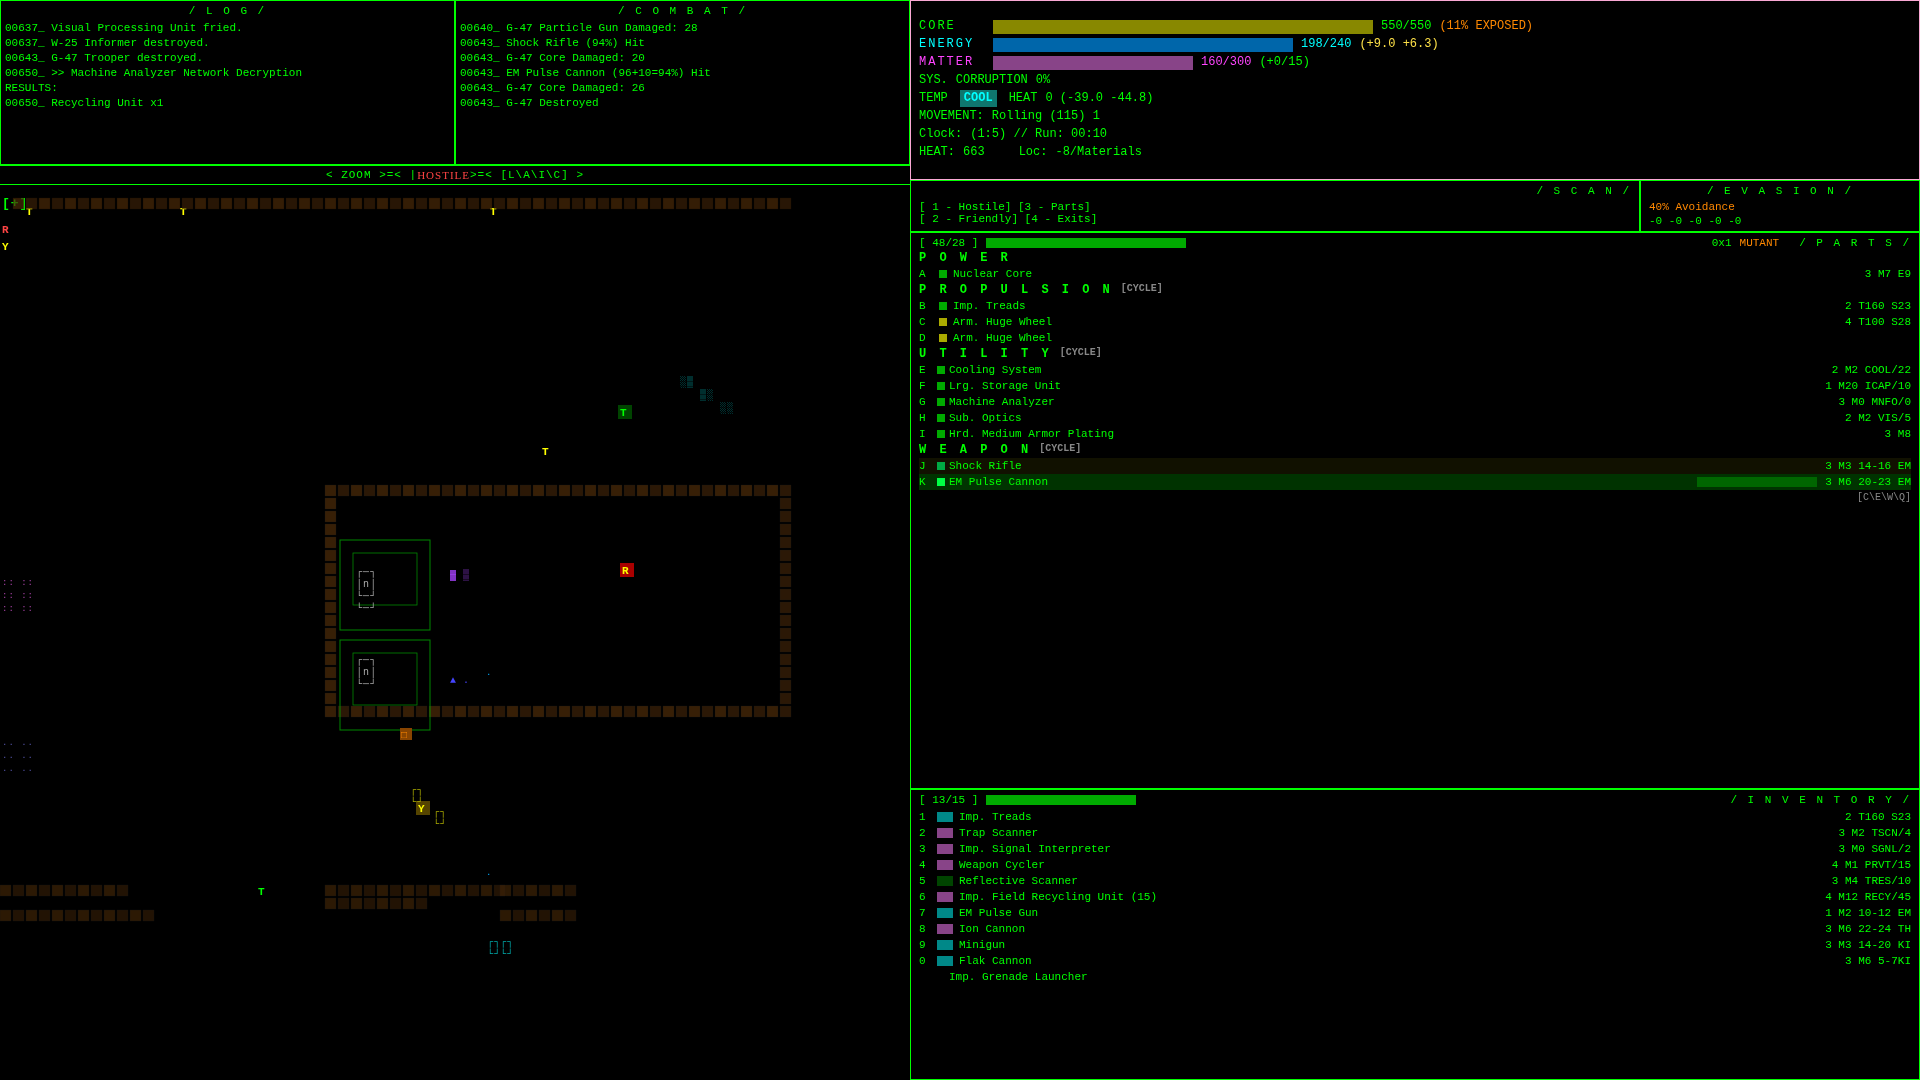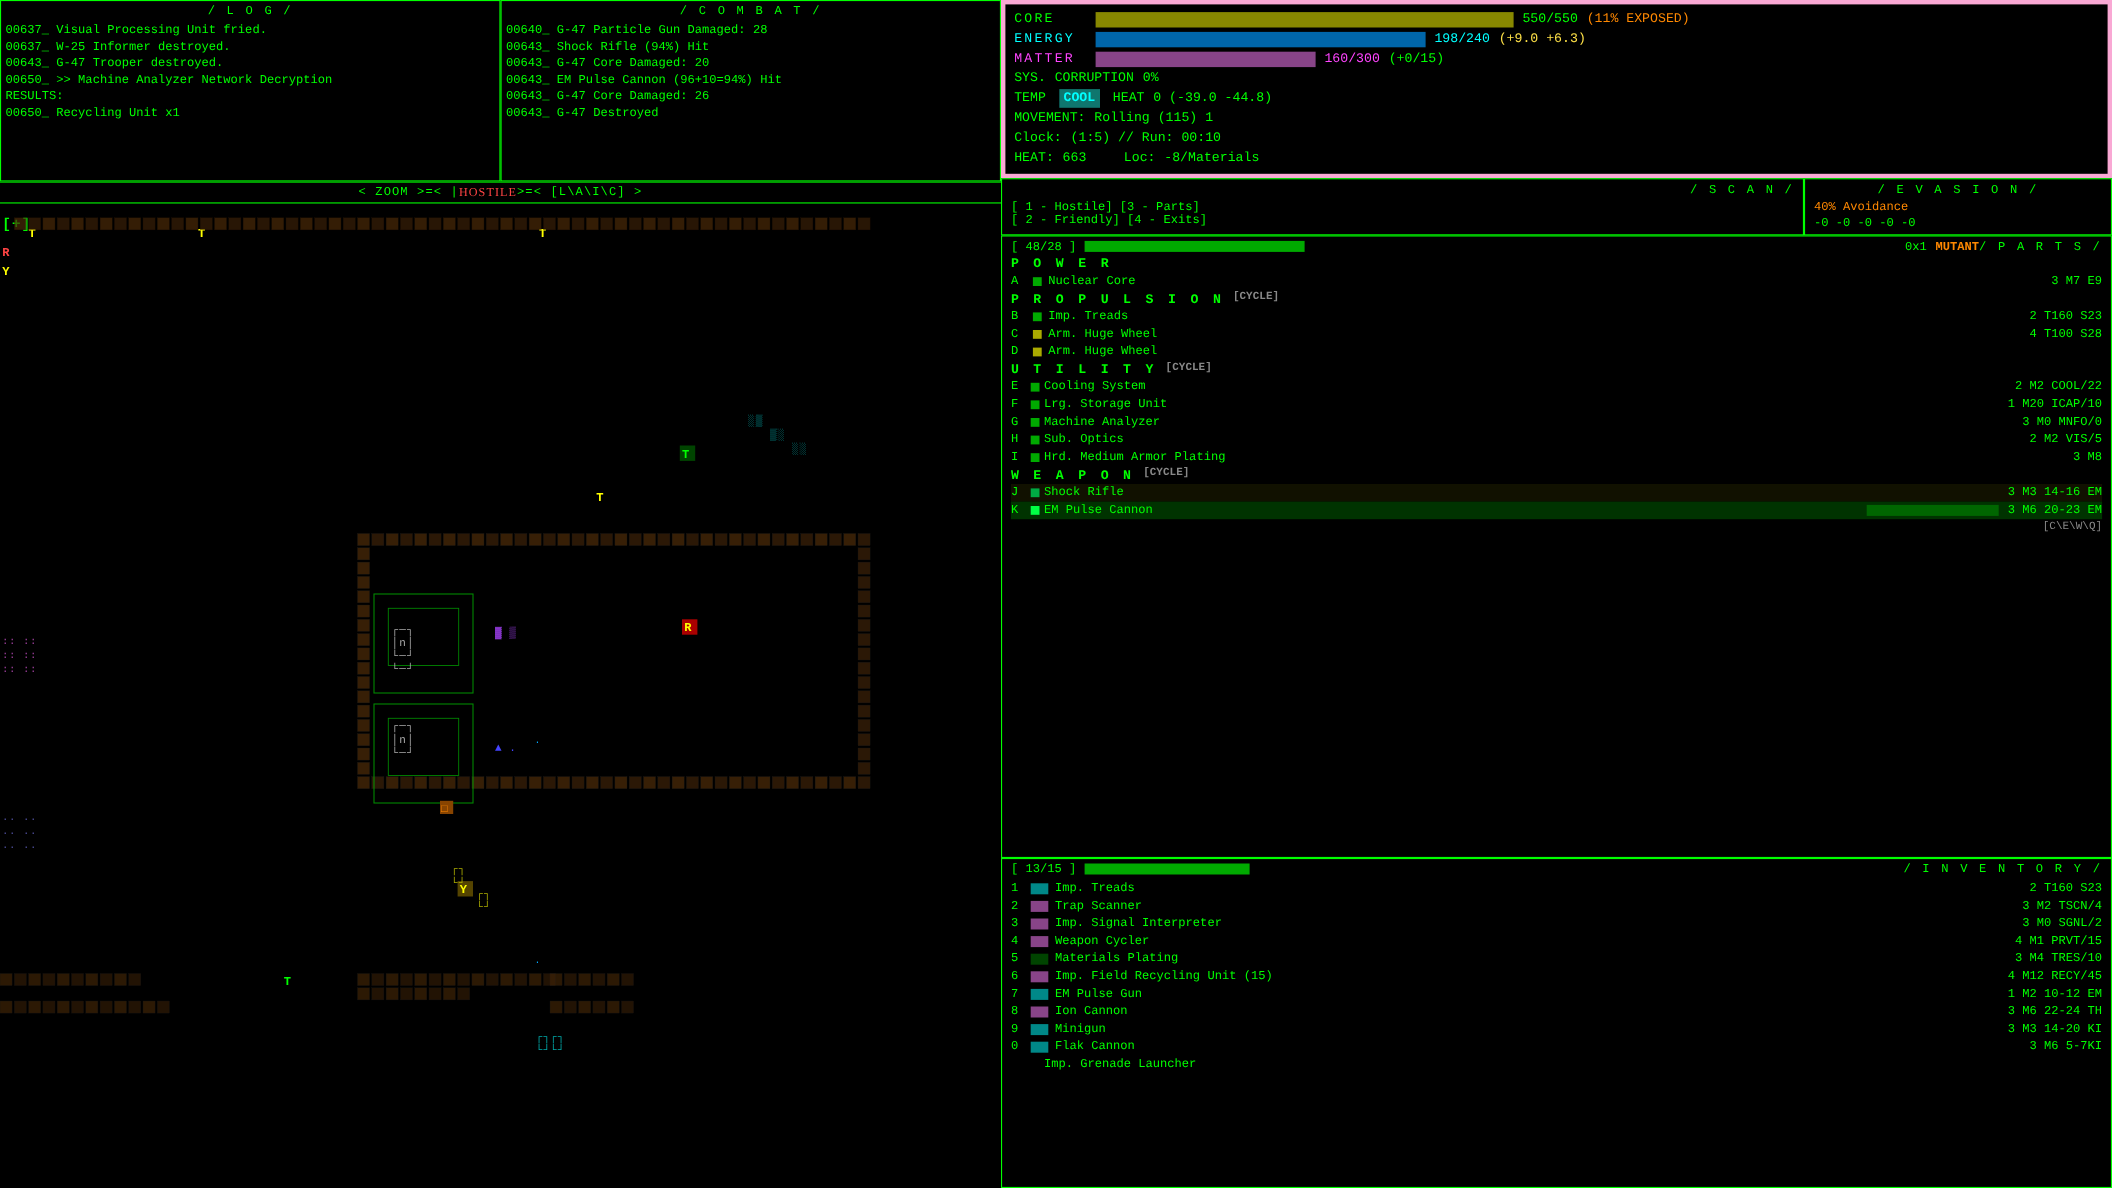--- a/index.html
+++ b/index.html
@@ -602,21 +602,21 @@
       <text x="487" y="760" font-family="Courier New" font-size="10" fill="#00aaaa">┌┐</text>
       <text x="487" y="772" font-family="Courier New" font-size="10" fill="#00aaaa">└┘</text>
       <text x="500" y="760" font-family="Courier New" font-size="10" fill="#00aaaa">┌┐</text>
       <text x="500" y="772" font-family="Courier New" font-size="10" fill="#00aaaa">└┘</text>
 
     </svg>
   </div>
 
   <div id="right-panel" style="position:absolute;top:0;left:910px;width:1010px;height:1080px;display:flex;flex-direction:column;">
 
-    <div id="status-panel" style="border:4px solid #f9a8d4;padding:5px 8px;font-size:12px;line-height:17px;">
+    <div id="status-panel" style="border:1px solid #f9a8d4;padding:17px 8px;font-size:12px;line-height:17px;">
 
       <div class="status-row">
         <span class="status-label" style="color:#00ff00;min-width:70px;letter-spacing:2px;">CORE</span>
         <span style="display:inline-block;width:380px;height:14px;background:#888800;vertical-align:middle;margin-right:4px;"></span>
         <span style="color:#00ff00;margin-right:4px;">550/550</span>
         <span style="color:#ff8800;">(11% EXPOSED)</span>
       </div>
 
       <div class="status-row">
         <span class="status-label" style="color:#00ffff;min-width:70px;letter-spacing:2px;">ENERGY</span>
@@ -679,21 +679,21 @@
     </div>
 
     <div id="parts-panel" style="border:1px solid #00ff00;padding:4px 8px;">
 
       <div id="parts-header" style="display:flex;justify-content:space-between;align-items:center;margin-bottom:2px;font-size:11px;">
         <span style="color:#00ff00;">[ 48/28 ]</span>
         <span style="color:#00ff00;flex:1;margin:0 8px;">
           <span style="display:inline-block;width:200px;height:10px;background:#00aa00;vertical-align:middle;"></span>
         </span>
         <span style="color:#00ff00;margin-right:8px;">0x1</span>
-        <span style="color:#ff8800;font-weight:bold;margin-right:0;">MUTANT</span>
+        <span style="color:#ff8800;font-weight:normal;margin-right:20px;">MUTANT</span>
         <span style="color:#00ff00;letter-spacing:2px;font-size:11px;">/ P A R T S /</span>
       </div>
 
       <div style="color:#00ff00;font-size:12px;font-weight:bold;letter-spacing:3px;margin:1px 0;">P O W E R</div>
       <div class="part-row" style="display:flex;align-items:center;font-size:11px;line-height:16px;gap:4px;">
         <span class="part-key" style="color:#00ff00;min-width:14px;">A</span>
         <span class="part-dot dot-green" style="width:8px;height:8px;background:#00aa00;display:inline-block;"></span>
         <span class="part-name" style="color:#00ff00;flex:1;font-size:11px;">Nuclear Core</span>
         <span class="part-stats" style="color:#00ff00;font-size:11px;text-align:right;">3 M7 E9</span>
       </div>
@@ -807,21 +807,21 @@
       </div>
       <div class="inv-row" style="display:flex;align-items:center;font-size:11px;line-height:16px;gap:4px;">
         <span class="inv-key" style="color:#00ff00;min-width:14px;">4</span>
         <span class="inv-icon-img inv-icon-magenta" style="width:16px;height:10px;background:#884488;display:inline-block;"></span>
         <span class="inv-name" style="color:#00ff00;flex:1;font-size:11px;">Weapon Cycler</span>
         <span class="inv-stats" style="color:#00ff00;font-size:11px;">4 M1 PRVT/15</span>
       </div>
       <div class="inv-row" style="display:flex;align-items:center;font-size:11px;line-height:16px;gap:4px;">
         <span class="inv-key" style="color:#00ff00;min-width:14px;">5</span>
         <span class="inv-icon-img inv-icon-green" style="width:16px;height:10px;background:#004400;display:inline-block;"></span>
-        <span class="inv-name" style="color:#00ff00;flex:1;font-size:11px;">Materials Plating</span>
+        <span class="inv-name" style="color:#00ff00;flex:1;font-size:11px;">Reflective Scanner</span>
         <span class="inv-stats" style="color:#00ff00;font-size:11px;">3 M4 TRES/10</span>
       </div>
       <div class="inv-row" style="display:flex;align-items:center;font-size:11px;line-height:16px;gap:4px;">
         <span class="inv-key" style="color:#00ff00;min-width:14px;">6</span>
         <span class="inv-icon-img inv-icon-magenta" style="width:16px;height:10px;background:#884488;display:inline-block;"></span>
         <span class="inv-name" style="color:#00ff00;flex:1;font-size:11px;">Imp. Field Recycling Unit (15)</span>
         <span class="inv-stats" style="color:#00ff00;font-size:11px;">4 M12 RECY/45</span>
       </div>
       <div class="inv-row" style="display:flex;align-items:center;font-size:11px;line-height:16px;gap:4px;">
         <span class="inv-key" style="color:#00ff00;min-width:14px;">7</span>

